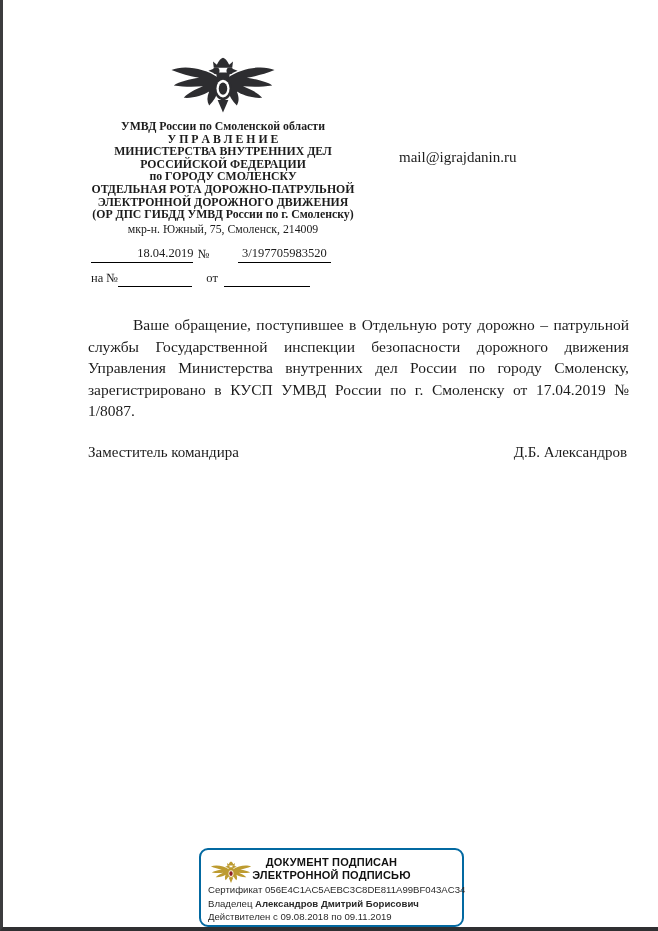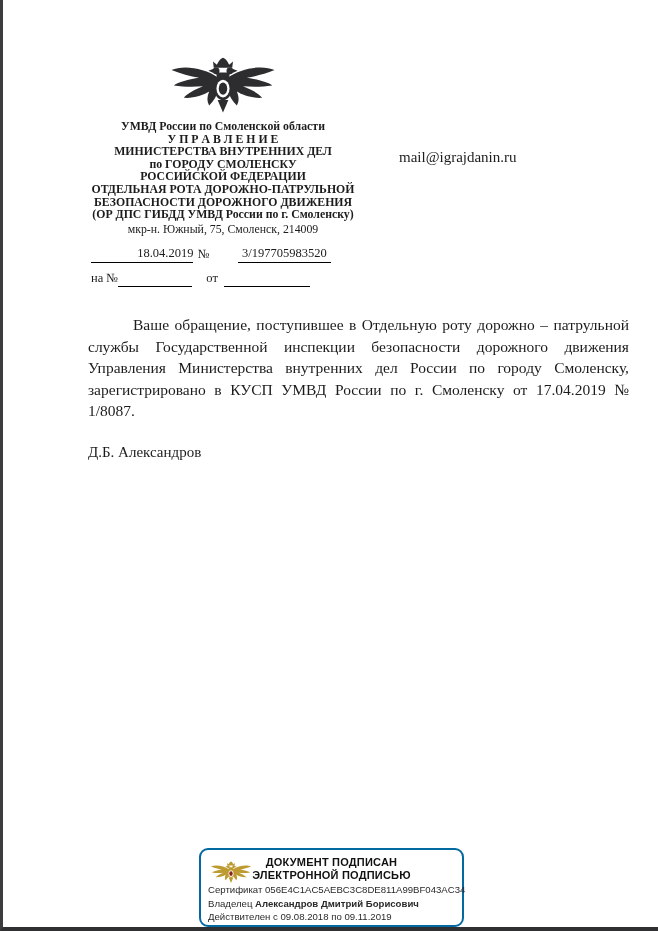--- a/index.html
+++ b/index.html
@@ -76,24 +76,24 @@
         <use href="#wingTop" transform="translate(140,0) scale(-1,1)"></use>
         <path d="M63 56 h14 l-7 16 z"></path>
         <ellipse cx="70" cy="41" rx="11.5" ry="15"></ellipse>
       </g>
       <ellipse cx="70" cy="41" rx="8.5" ry="11.5" fill="#ffffff"></ellipse>
       <ellipse cx="70" cy="41" rx="5.5" ry="8" fill="#2d2d30"></ellipse>
     </svg>
     <div class="lh-line">УМВД России по Смоленской области</div>
     <div class="lh-line">У П Р А В Л Е Н И Е</div>
     <div class="lh-line">МИНИСТЕРСТВА ВНУТРЕННИХ ДЕЛ</div>
+    <div class="lh-line">РОССИЙСКОЙ ФЕДЕРАЦИИ</div>
     <div class="lh-line">по ГОРОДУ СМОЛЕНСКУ</div>
-    <div class="lh-line">РОССИЙСКОЙ ФЕДЕРАЦИИ</div>
     <div class="lh-line">ОТДЕЛЬНАЯ РОТА ДОРОЖНО-ПАТРУЛЬНОЙ</div>
-    <div class="lh-line">БЕЗОПАСНОСТИ ДОРОЖНОГО ДВИЖЕНИЯ</div>
+    <div class="lh-line">ЭЛЕКТРОННОЙ ДОРОЖНОГО ДВИЖЕНИЯ</div>
     <div class="lh-line">(ОР ДПС ГИБДД УМВД России по г. Смоленску)</div>
     <div class="lh-address">мкр-н. Южный, 75, Смоленск, 214009</div>
   </div>
 
   <div class="email">mail@igrajdanin.ru</div>
 
   <div class="refs">
     <div class="refs-row1">
       <span class="cell-date">18.04.2019</span>
       <span class="no-sign">№</span>
@@ -103,20 +103,21 @@
       <span class="lbl-na">на №</span>
       <span class="line-a"></span>
       <span class="lbl-ot">от</span>
       <span class="line-b"></span>
     </div>
   </div>
 
   <p class="body-par">Ваше обращение, поступившее в Отдельную роту дорожно – патрульной службы Государственной инспекции безопасности дорожного движения Управления Министерства внутренних дел России по городу Смоленску, зарегистрировано в КУСП УМВД России по г. Смоленску от 17.04.2019 № 1/8087.</p>
 
   <div class="signature">
+    <span>Заместитель командира</span>
     <span>Д.Б. Александров</span>
   </div>
 
   <div class="stamp">
     <svg class="stamp-emblem" width="42" height="42" viewBox="0 0 140 78">
       <defs>
         <path id="wingStamp" d="M64 27 C 46 14 18 10 3 17 C 15 22 27 25 39 27 C 27 29 13 32 6 37 C 19 39 32 39 44 38 C 34 42 24 47 19 53 C 31 54 44 50 52 45 C 49 52 49 58 52 63 C 58 58 62 50 64 43 Z"></path>
       </defs>
       <g fill="#bd9b30">
         <path d="M62 10 q4 -8 8 -9 q4 1 8 9 l5 -4 -1 8 h-24 l-1 -8 z"></path>

